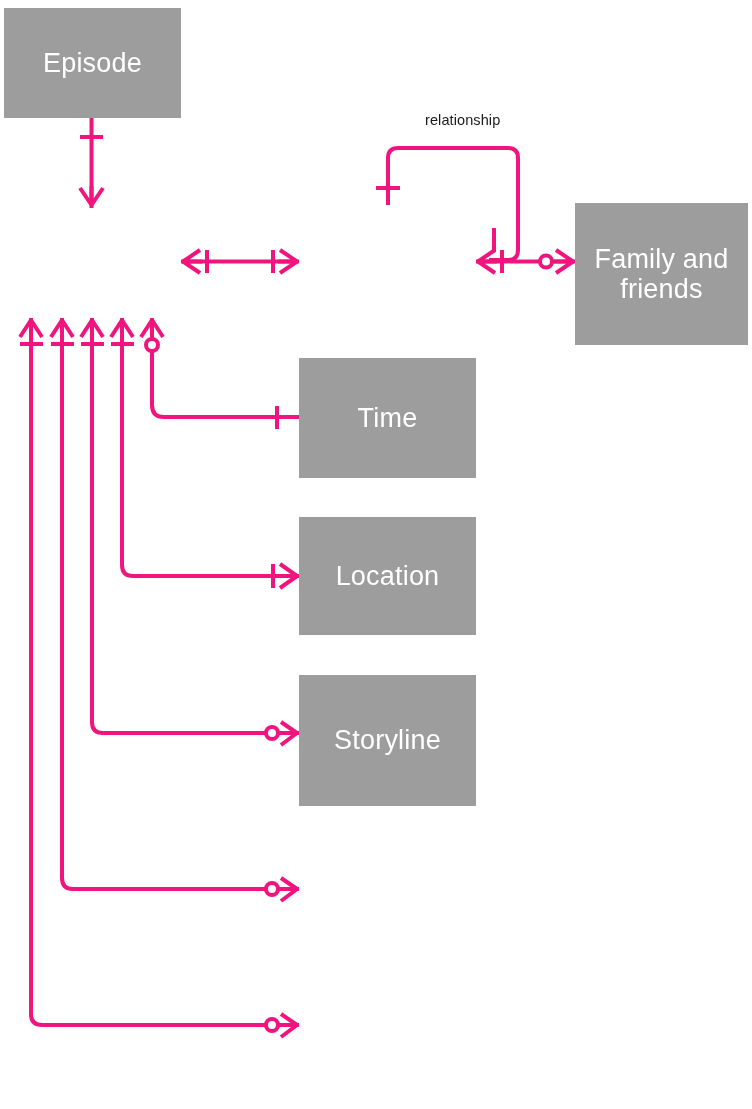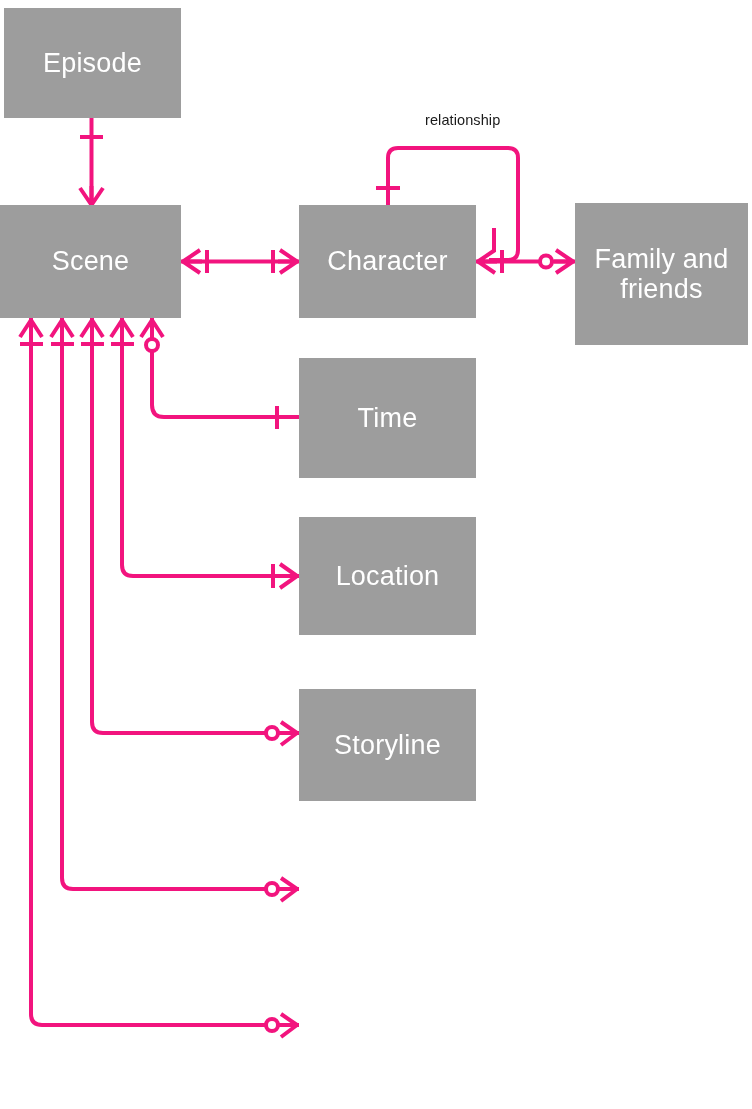--- a/index.html
+++ b/index.html
@@ -163,42 +163,36 @@
       <circle class="mark-circle" cx="272" cy="1025" r="6"></circle>
       <path class="mark" d="M 297 1025 L 281 1014 M 297 1025 L 281 1037 M 297 1025 L 279 1025"></path>
     </g>
 
   </svg>
 
   <div class="entity" style="left:4px; top:8px; width:177px; height:110px;">
     <span class="entity-label">Episode</span>
   </div>
 
-  <div class="entity" style="left:0px; top:205px; width:181px; height:113px;">
-    <span class="entity-label">Scene</span>
-  </div>
 
-  <div class="entity" style="left:299px; top:205px; width:177px; height:113px;">
-    <span class="entity-label">Character</span>
-  </div>
 
   <div class="entity" style="left:575px; top:203px; width:173px; height:142px;">
     <span class="entity-label">Family and
 friends</span>
   </div>
 
   <div class="entity" style="left:299px; top:358px; width:177px; height:120px;text-align:center;">
     <span class="entity-label">Time</span>
   </div>
 
   <div class="entity" style="left:299px; top:517px; width:177px; height:118px;">
     <span class="entity-label">Location</span>
   </div>
 
-  <div class="entity" style="left:299px; top:689px; width:177px; height:112px;">
+  <div class="entity" style="left:299px; top:675px; width:177px; height:131px;">
     <span class="entity-label">Storyline</span>
   </div>
 
 
 
   <div class="edge-label" style="left:425px; top:112px;">relationship</div>
 
 </div>
 
 </body></html>

